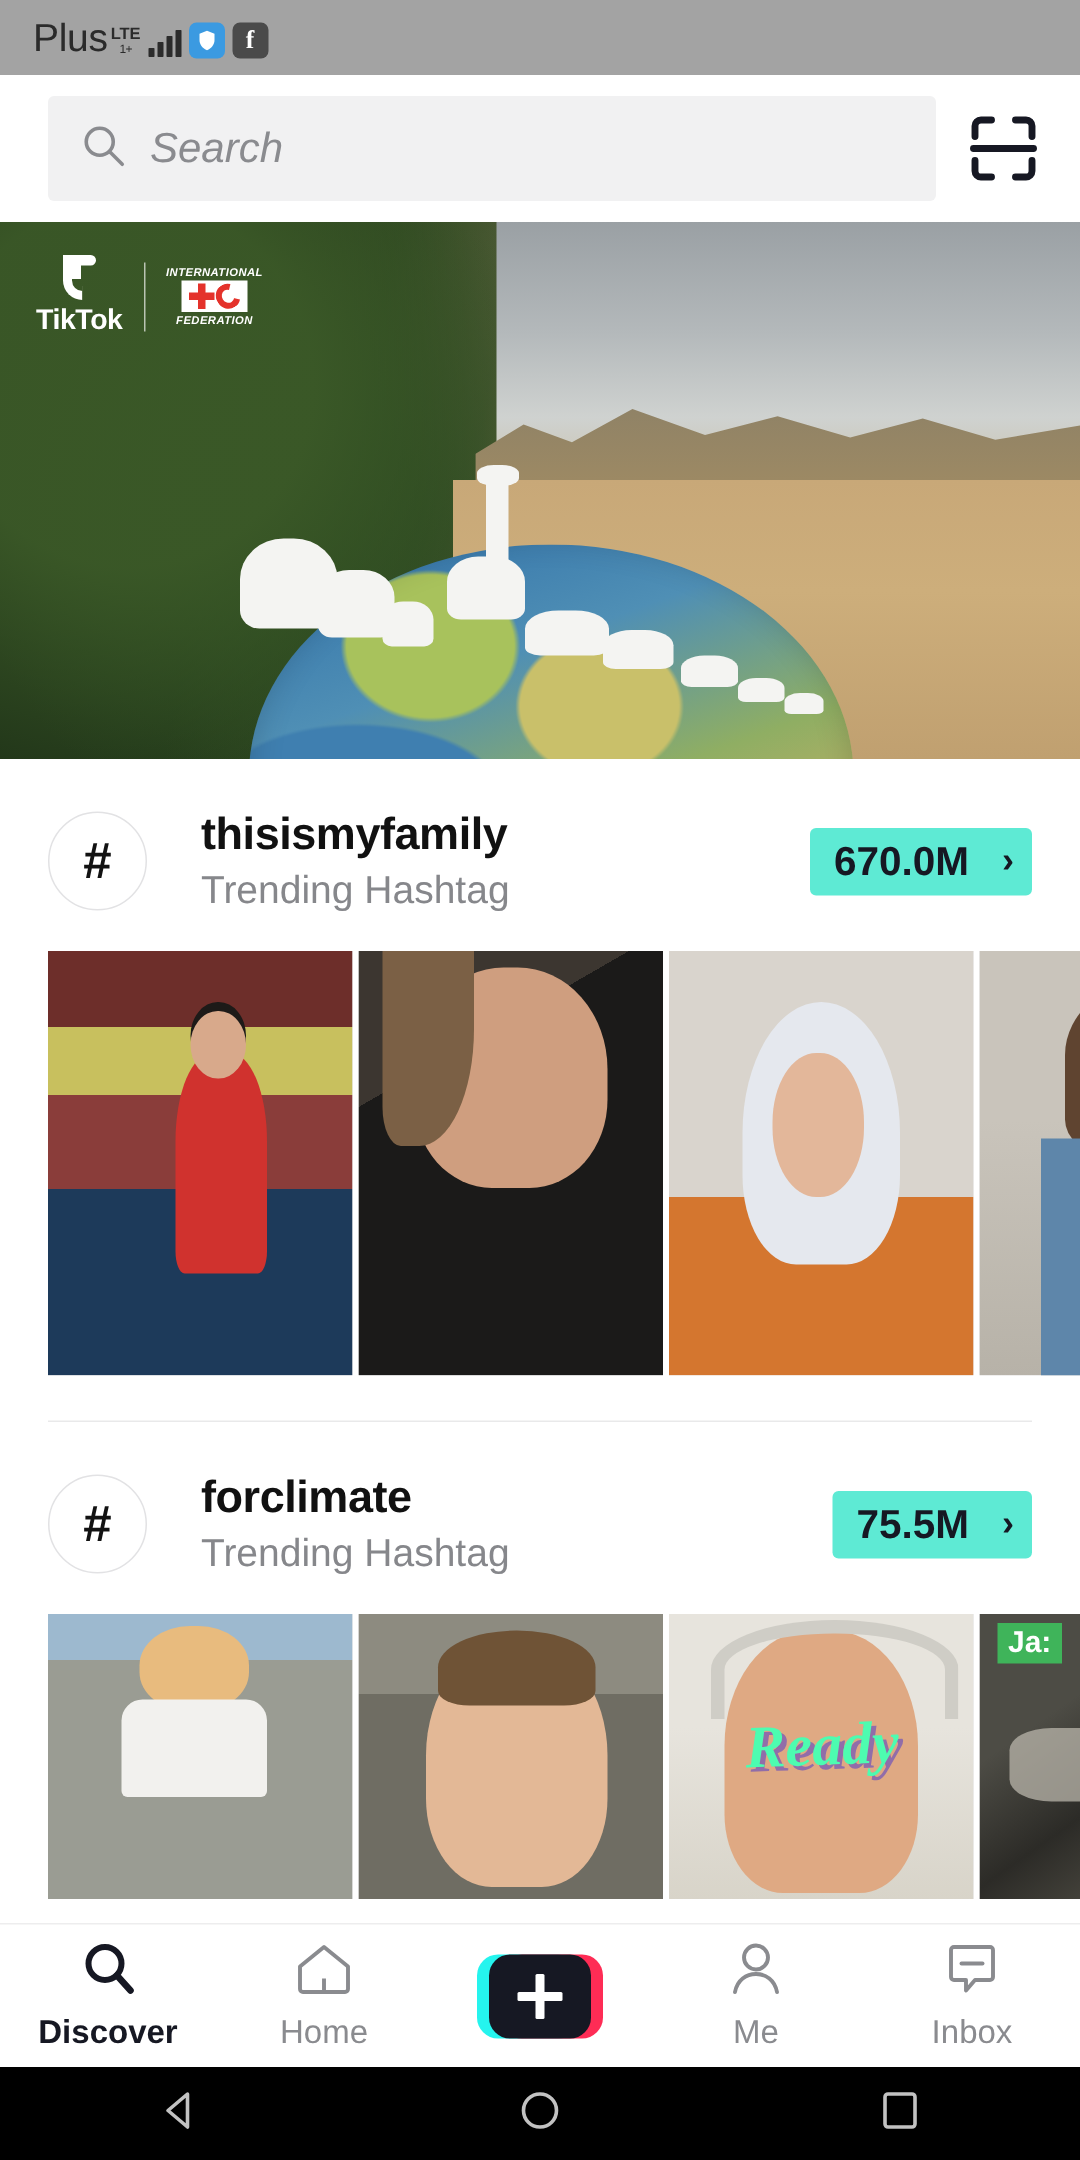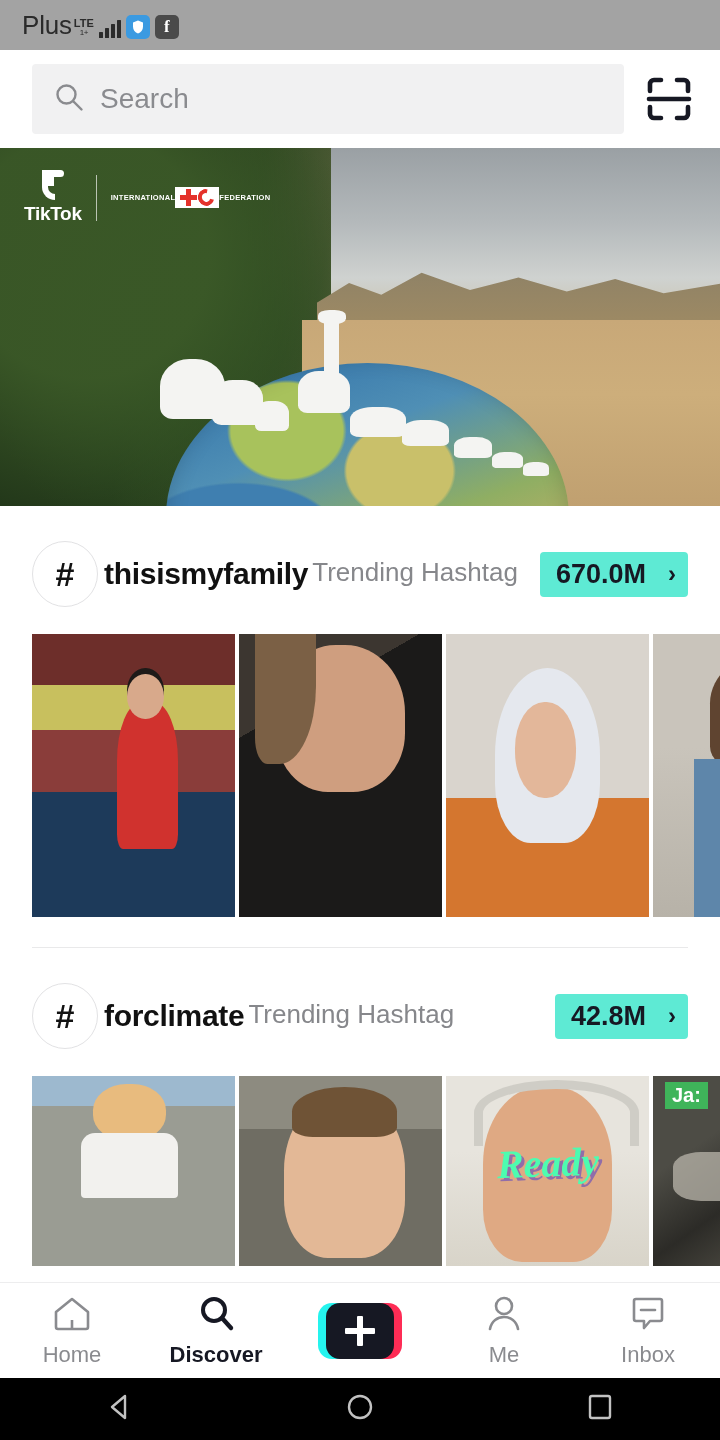--- a/index.html
+++ b/index.html
@@ -40,21 +40,21 @@
 
   
   .searchbar{
     height:98px; display:flex; align-items:center; gap:14px;
     padding:0 20px 0 32px; background:#fff;
   }
   .search-field{
     flex:1; height:70px; background:#f1f1f2; border-radius:4px;
     display:flex; align-items:center; gap:16px; padding:0 22px;
   }
-  .search-ph{ font-size:28px; color:#8a8b8f; }
+  .search-ph{ font-size:28px; color:#8a8b8f;font-style:italic; }
   .scan-btn{ width:62px;height:62px;display:flex;align-items:center;justify-content:center;}
 
   
   .banner{ position:relative; width:100%; height:358px; overflow:hidden; }
   .bg-forest{
     position:absolute; inset:0;
     background:
       radial-gradient(circle at 12% 30%, rgba(60,90,40,.9) 0 18%, transparent 42%),
       radial-gradient(circle at 28% 55%, rgba(40,70,30,.85) 0 14%, transparent 40%),
       linear-gradient(100deg,#1f3318 0 22%, #2d4420 34%, #4e5a36 44%, #8d8259 52%, #b99a68 60%, #c9a977 70%, #cdae7c 100%);
@@ -100,21 +100,21 @@
   .tt-mark{ position:relative; width:26px; height:30px; }
   .tt-mark .hook{
     position:absolute; left:2px; top:0; width:13px; height:30px;
     border-left:6px solid #fff; border-bottom:6px solid #fff;
     border-bottom-left-radius:13px;
   }
   .tt-mark .bar{ position:absolute; left:8px; top:0; width:6px; height:16px; background:#fff; }
   .tt-mark .flag{ position:absolute; left:13px; top:0; width:11px; height:7px; background:#fff; border-radius:0 4px 4px 0; }
   .tt-name{ color:#fff; font-size:19px; font-weight:700; letter-spacing:-.3px; margin-top:3px;}
   .brand-sep{ width:1px; height:46px; background:rgba(255,255,255,.65); }
-  .ifrc{ display:flex; flex-direction:row; align-items:center; }
+  .ifrc{ display:flex; flex-direction:column; align-items:center;font-style:italic; }
   .ifrc-top,.ifrc-bot{ color:#fff; font-size:7.5px; font-weight:700; letter-spacing:.3px; }
   .ifrc-box{ background:#fff; padding:2px 5px; display:flex; align-items:center; gap:1px; margin:1px 0; }
   .rc-cross{ position:relative; width:17px; height:17px; }
   .rc-cross i{ position:absolute; background:#e4322b; }
   .rc-cross i:first-child{ left:6px; top:0; width:5px; height:17px; }
   .rc-cross i:last-child{ left:0; top:6px; width:17px; height:5px; }
   .rc-moon{ width:16px;height:17px;border:4px solid #e4322b;border-radius:50%;border-right-color:transparent;transform:rotate(-32deg); }
   .banner-title{
     position:absolute; left:20px; bottom:8px;
     color:#fff; font-size:56px; font-weight:700; letter-spacing:-1.5px;
@@ -122,21 +122,21 @@
   }
 
   
   .section{ padding-top:22px; }
   .hash-head{ display:flex; align-items:center; padding:0 32px; height:92px; }
   .hash-circle{
     width:66px;height:66px;border-radius:50%;border:1.5px solid #e2e2e4;
     display:flex;align-items:center;justify-content:center;
     font-size:34px;font-weight:700;color:#121212;flex:none;
   }
-  .hash-meta{ margin-left:6px; flex:1; display:flex; gap:4px;text-align:center; }
+  .hash-meta{ margin-left:36px; flex:1; display:flex; flex-direction:column; gap:4px; }
   .hash-name{ font-size:30px; font-weight:700; color:#111; letter-spacing:-.3px;}
   .hash-sub{ font-size:26px; color:#86878b; }
   .count-badge{
     display:flex; align-items:center; gap:22px;
     background:#5eead4; border-radius:4px; padding:7px 12px 7px 16px;
     font-size:27px; font-weight:700; color:#161823;
   }
   .count-badge .chev{ font-size:24px; font-weight:700; }
 
   .thumb-row{ display:flex; gap:4px; padding:0 0 0 32px; margin-top:14px; overflow:hidden; }
@@ -331,21 +331,21 @@
   </div>
 
   <div class="section">
     <div class="hash-head">
       <div class="hash-circle">#</div>
       <div class="hash-meta">
         <span class="hash-name">forclimate</span>
         <span class="hash-sub">Trending Hashtag</span>
       </div>
       <div class="count-badge">
-        <span>42.8M</span>
+        <span>75.5M</span>
         <span class="chev">›</span>
       </div>
     </div>
     <div class="thumb-row">
       <div class="thumb short">
           <span class="art b1"></span>
         </div>
       <div class="thumb short">
           <span class="art b2"></span>
         </div>
@@ -354,37 +354,37 @@
         <span class="thumb-cap">Ready</span>
       </div>
       <div class="thumb short">
         <span class="art b4"></span>
         <span class="thumb-tag">Ja:</span>
       </div>
     </div>
   </div>
 
   <div class="tabbar">
+    <div class="tab active">
+      <span>
+        <svg width="40" height="38" viewBox="0 0 40 38">
+            <circle cx="18" cy="16" r="11" fill="none" stroke="#161823" stroke-width="4"></circle>
+            <path d="M26 24l9 10" stroke="#161823" stroke-width="4.4" stroke-linecap="round"></path>
+          </svg>
+      </span>
+      <span class="tab-label">Discover</span>
+    </div>
     <div class="tab">
       <span>
         <svg width="40" height="38" viewBox="0 0 40 38">
             <path d="M4 18L20 5l16 13v15a2 2 0 01-2 2H6a2 2 0 01-2-2z" fill="none" stroke="#8a8b8f" stroke-width="2.6" stroke-linejoin="round"></path>
             <path d="M20 35v-9" stroke="#8a8b8f" stroke-width="2.6"></path>
           </svg>
       </span>
       <span class="tab-label">Home</span>
-    </div>
-    <div class="tab active">
-      <span>
-        <svg width="40" height="38" viewBox="0 0 40 38">
-            <circle cx="18" cy="16" r="11" fill="none" stroke="#161823" stroke-width="4"></circle>
-            <path d="M26 24l9 10" stroke="#161823" stroke-width="4.4" stroke-linecap="round"></path>
-          </svg>
-      </span>
-      <span class="tab-label">Discover</span>
     </div>
     <div class="tab">
       <div class="create-btn">
         <span class="edge cyan"></span>
         <span class="edge pink"></span>
         <span class="core">
             <span class="plus">
               <i></i>
               <i></i>
             </span>

